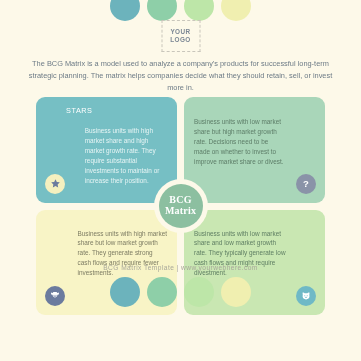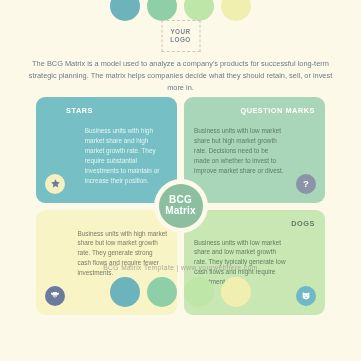--- a/index.html
+++ b/index.html
@@ -45,21 +45,21 @@
     display:grid;
     grid-template-columns:1fr 1fr;
     grid-template-rows:1fr 1fr;
     gap:7px;
   }
   .quad{
     position:relative;border-radius:9px;overflow:hidden;
     padding:9px 10px;box-sizing:border-box;
   }
   .q-title{
-    font-size:7.3px;font-weight:bold;letter-spacing:.55px;padding-left:20px;
+    font-size:7.3px;font-weight:normal;letter-spacing:.55px;padding-left:20px;
   }
   .q-body{
     font-size:6.4px;line-height:1.55;width:68%;
   }
   .q-stars   {background:#76bfc4;}
   .q-stars .q-title{color:#ffffff;}
   .q-stars .q-body{color:#e6f4f4;margin:11px 0 0 auto;}
 
   .q-question{background:#a9d6b9;text-align:right;}
   .q-question .q-title{color:#ffffff;}
@@ -82,21 +82,21 @@
   .b-star {left:9px;bottom:9px;background:#f5f0bf;}
   .b-quest{right:9px;bottom:9px;background:#8a93a8;}
   .b-cash {left:9px;bottom:9px;background:#6b7b9e;}
   .b-dog  {right:9px;bottom:9px;background:#6fb9c6;}
 
   
   .hub{
     position:absolute;left:50%;top:206px;transform:translate(-50%,-50%);
     width:54px;height:54px;border-radius:50%;
     background:#fdf9e9;
-    display:flex;align-items:center;justify-content:center;
+    display:flex;align-items:center;justify-content:center;font-family:Liberation Serif, serif;
   }
   .hub-inner{
     width:44px;height:44px;border-radius:50%;
     background:#8cbfa0;
     display:flex;flex-direction:column;align-items:center;justify-content:center;
     line-height:1.06;
   }
   .hub-inner span{
     color:#ffffff;font-weight:bold;font-size:10px;letter-spacing:.2px;
   }
@@ -132,21 +132,20 @@
       <div class="q-title">STARS</div>
       <div class="q-body">Business units with high market share and high market growth rate. They require substantial investments to maintain or increase their position.</div>
       <div class="badge b-star" style="background: rgb(245, 240, 191);">
         <svg width="11" height="11" viewBox="0 0 24 24">
             <path fill="#6b7b9e" d="M12 2.6l2.9 5.9 6.5.95-4.7 4.6 1.1 6.5-5.8-3.05-5.8 3.05 1.1-6.5-4.7-4.6 6.5-.95z"></path>
           </svg>
       </div>
     </div>
 
     <div class="quad q-question" style="background: rgb(169, 214, 185);">
-      <div class="q-title">QUESTION MARKS</div>
       <div class="q-body">Business units with low market share but high market growth rate. Decisions need to be made on whether to invest to improve market share or divest.</div>
       <div class="badge b-quest" style="background: rgb(138, 147, 168);">
         <svg width="12" height="12" viewBox="0 0 24 24">
             <text x="12" y="18.5" font-family="Liberation Sans, sans-serif" font-size="19" font-weight="bold" fill="#ffffff" text-anchor="middle">?</text>
           </svg>
       </div>
     </div>
 
     <div class="quad q-cash" style="background: rgb(248, 244, 198);">
       <div class="q-body">Business units with high market share but low market growth rate. They generate strong cash flows and require fewer investments.</div>
@@ -154,21 +153,20 @@
         <svg width="12" height="12" viewBox="0 0 24 24">
           <path fill="#ffffff" d="M4 7c0-1.2.9-2 2.1-1.7L8 5.8V5c0-.6.5-1 1.1-1h5.8c.6 0 1.1.4 1.1 1v.8l1.9-.5C19.1 5 20 5.8 20 7c0 1.5-1.2 2.6-2.7 2.6h-.4c-.2 2.9-2.3 5.2-4.9 5.2s-4.7-2.3-4.9-5.2h-.4C5.2 9.6 4 8.5 4 7z"></path>
           <circle cx="10" cy="10.4" r="1" fill="#6b7b9e"></circle>
           <circle cx="14" cy="10.4" r="1" fill="#6b7b9e"></circle>
           <ellipse cx="12" cy="13" rx="2.4" ry="1.6" fill="#6b7b9e" opacity=".55"></ellipse>
         </svg>
       </div>
     </div>
 
     <div class="quad q-dogs" style="background: rgb(201, 231, 178);">
-      <div class="q-title">DOGS</div>
       <div class="q-body">Business units with low market share and low market growth rate. They typically generate low cash flows and might require divestment.</div>
       <div class="badge b-dog" style="background: rgb(111, 185, 198);">
         <svg width="12" height="12" viewBox="0 0 24 24">
           <path fill="#ffffff" d="M5.5 5.2c1.6-.6 3 .3 3.6 1.3h5.8c.6-1 2-1.9 3.6-1.3.5.2.6 1 .5 2l-.4 2.6c.3 1 .4 2 .4 2.9 0 3.6-2.9 6.1-6.9 6.1S5.2 16.3 5.2 12.7c0-.9.1-1.9.4-2.9L5.2 7.2c-.1-1 0-1.8.3-2z"></path>
           <circle cx="9.6" cy="11.6" r="1.1" fill="#6fb9c6"></circle>
           <circle cx="14.4" cy="11.6" r="1.1" fill="#6fb9c6"></circle>
           <ellipse cx="12" cy="14.6" rx="1.7" ry="1.2" fill="#6fb9c6"></ellipse>
         </svg>
       </div>
     </div>

